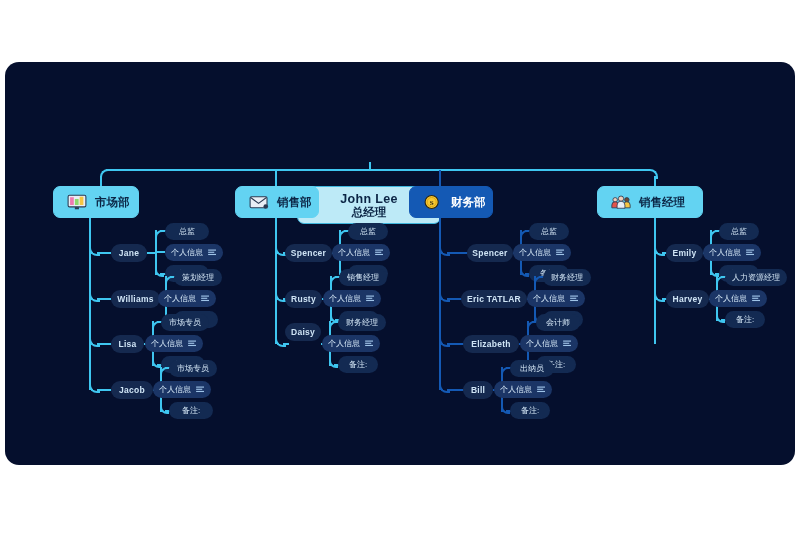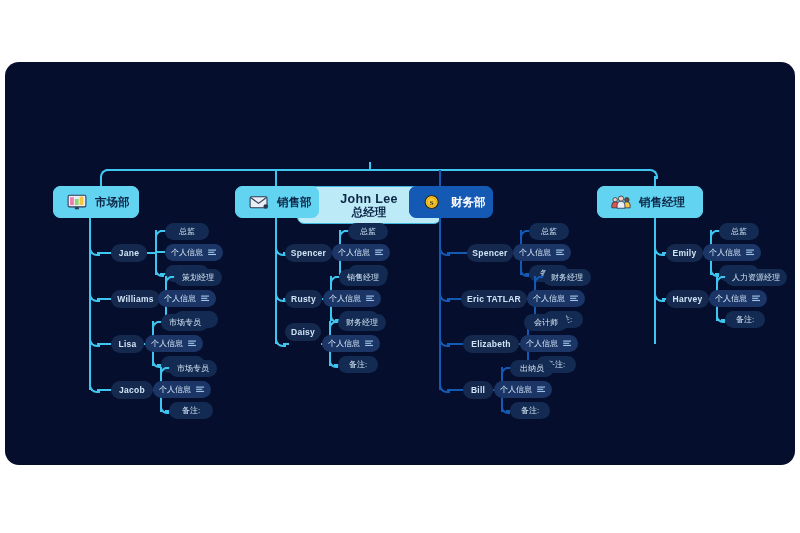--- a/index.html
+++ b/index.html
@@ -355,21 +355,21 @@
     <div class="node person" style="left:458px;top:273px;width:56px;">
       <span>Elizabeth</span>
     </div>
     <div class="ln dk" style="left:514px;top:281px;width:9px;height:2px;"></div>
     <div class="ln dk" style="left:522px;top:259px;width:2px;height:45px;"></div>
     <div class="cr dk" style="left:522px;top:259px;width:7px;height:7px;border-width:2px 0 0 2px;border-top-left-radius:7px;"></div>
     <div class="ln dk" style="left:527px;top:259px;width:5px;height:2px;"></div>
     <div class="ln dk" style="left:522px;top:280px;width:10px;height:2px;"></div>
     <div class="cr dk" style="left:522px;top:297px;width:7px;height:7px;border-width:0 0 2px 2px;border-bottom-left-radius:7px;"></div>
     <div class="ln dk" style="left:527px;top:302px;width:5px;height:2px;"></div>
-    <div class="node leaf" style="left:519px;top:252px;width:44px;">
+    <div class="node leaf" style="left:531px;top:252px;width:44px;">
       <span>会计师</span>
     </div>
     <div class="node leaf info" style="left:515px;top:273px;width:58px;">
       <span>个人信息</span>
       <svg class="noteicon" viewBox="0 0 10 8">
         <rect x="0" y="0.6" width="9" height="1.3" fill="#9fc4e8"></rect>
         <rect x="0" y="3.1" width="7" height="1.3" fill="#9fc4e8"></rect>
         <rect x="0" y="5.6" width="9" height="1.3" fill="#9fc4e8"></rect>
       </svg>
     </div>

